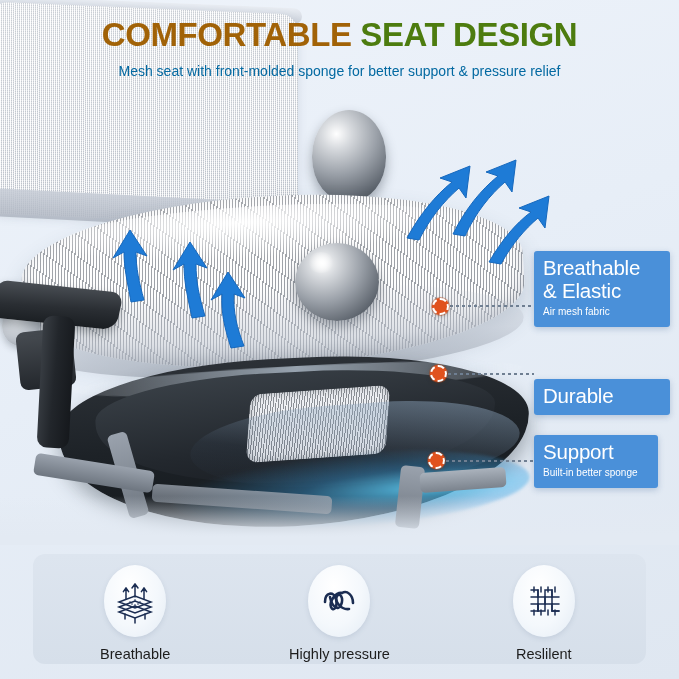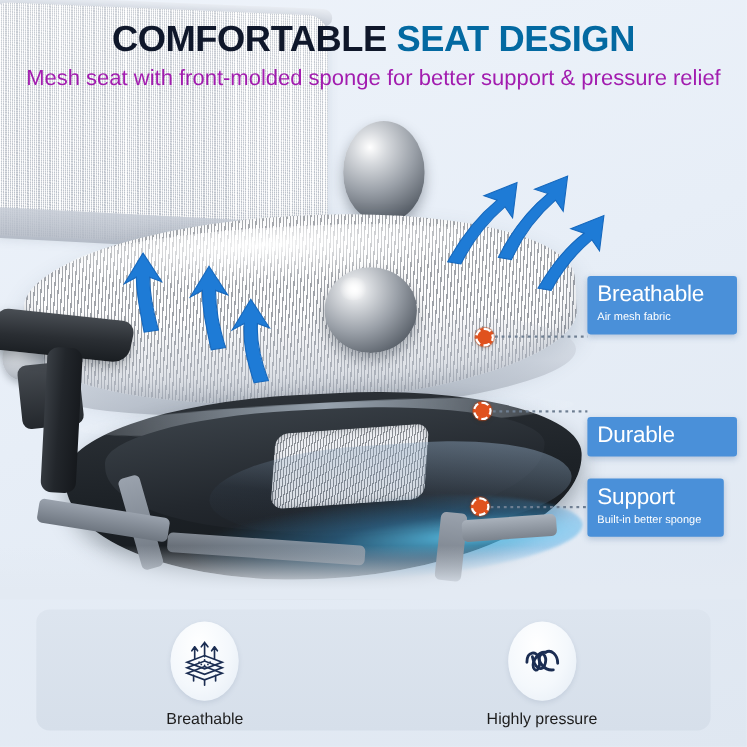--- a/index.html
+++ b/index.html
@@ -8,23 +8,23 @@
     font-family:"Liberation Sans", sans-serif;
     background:linear-gradient(160deg,#eef3fa 0%,#e7eef7 45%,#dfe7f1 100%);
     position:relative; overflow:hidden;
   }
   #stage { position:absolute; inset:0; }
 
   
   .header { position:absolute; left:0; top:0; width:679px; height:88px; z-index:40; text-align:center; }
   .title { font-size:33px; font-weight:bold; letter-spacing:-0.4px; line-height:42px;
            padding-top:14px; white-space:nowrap; }
-  .t-a { color:#0f172a; }
-  .t-b { color:#0369a1; }
-  .subtitle { font-size:20px; color:#a21caf; line-height:20px; padding-top:5px; white-space:nowrap; }
+  .t-a { color:#a16207; }
+  .t-b { color:#4d7c0f; }
+  .subtitle { font-size:14px; color:#0369a1; line-height:20px; padding-top:5px; white-space:nowrap; }
 
   
   .scene { position:absolute; left:0; top:0; width:679px; height:545px; overflow:hidden; z-index:10; }
 
   
   .backrest {
     position:absolute; left:-8px; top:8px; width:306px; height:212px;
     background:
       repeating-linear-gradient(90deg, rgba(255,255,255,.85) 0 1px, rgba(150,158,170,.30) 1px 2px),
       repeating-linear-gradient(0deg, rgba(255,255,255,.75) 0 1px, rgba(150,158,170,.26) 1px 2px),
@@ -248,20 +248,21 @@
   <div class="header">
     <div class="title">
       <span class="t-a">COMFORTABLE</span>
       <span class="t-b">SEAT DESIGN</span>
     </div>
     <div class="subtitle">Mesh seat with front-molded sponge for better support &amp; pressure relief</div>
   </div>
 
   <div class="callout co-1">
     <div class="c-title">Breathable</div>
+    <div class="c-title">&amp; Elastic</div>
     <div class="c-sub">Air mesh fabric</div>
   </div>
   <div class="callout co-2">
     <div class="c-title">Durable</div>
   </div>
   <div class="callout co-3">
     <div class="c-title">Support</div>
     <div class="c-sub">Built-in better sponge</div>
   </div>
 
@@ -298,16 +299,32 @@
           <g stroke="#1b2d52" stroke-width="2.6" fill="none" stroke-linecap="round">
             <path d="M9 24 C9 14 18 13 20 21 C22 30 17 34 15 29 C13 23 20 14 26 15"></path>
             <path d="M14 19 C16 29 22 33 25 27 C28 20 24 14 21 18 C18 23 25 32 33 31"></path>
             <path d="M26 15 C31 12 37 17 37 25"></path>
           </g>
         </svg>
       </div>
       <div class="f-label">Highly pressure</div>
     </div>
 
+    <div class="feature">
+      <div class="f-circle">
+        <svg width="46" height="46" viewBox="0 0 46 46">
+          <g stroke="#1b2d52" stroke-width="1.5" fill="none" stroke-linecap="round">
+            <path d="M10 12 h7 v7 h7 v-7 h7 v7 h7"></path>
+            <path d="M10 19 h7 v7 h7 v-7 h7 v7 h7"></path>
+            <path d="M10 26 h7 v7 h7 v-7 h7 v7 h7"></path>
+            <path d="M10 33 h7 v-7 M31 33 h7"></path>
+            <path d="M13 9 v5 M20 9 v5 M27 9 v5 M34 9 v5"></path>
+            <path d="M13 32 v5 M20 32 v5 M27 32 v5 M34 32 v5"></path>
+            <path d="M17 12 v7 M24 19 v7 M31 12 v7 M17 26 v7 M31 26 v7"></path>
+          </g>
+        </svg>
+      </div>
+      <div class="f-label">Reslilent</div>
+    </div>
 
   </div>
 
 </div>
 
 </body></html>

